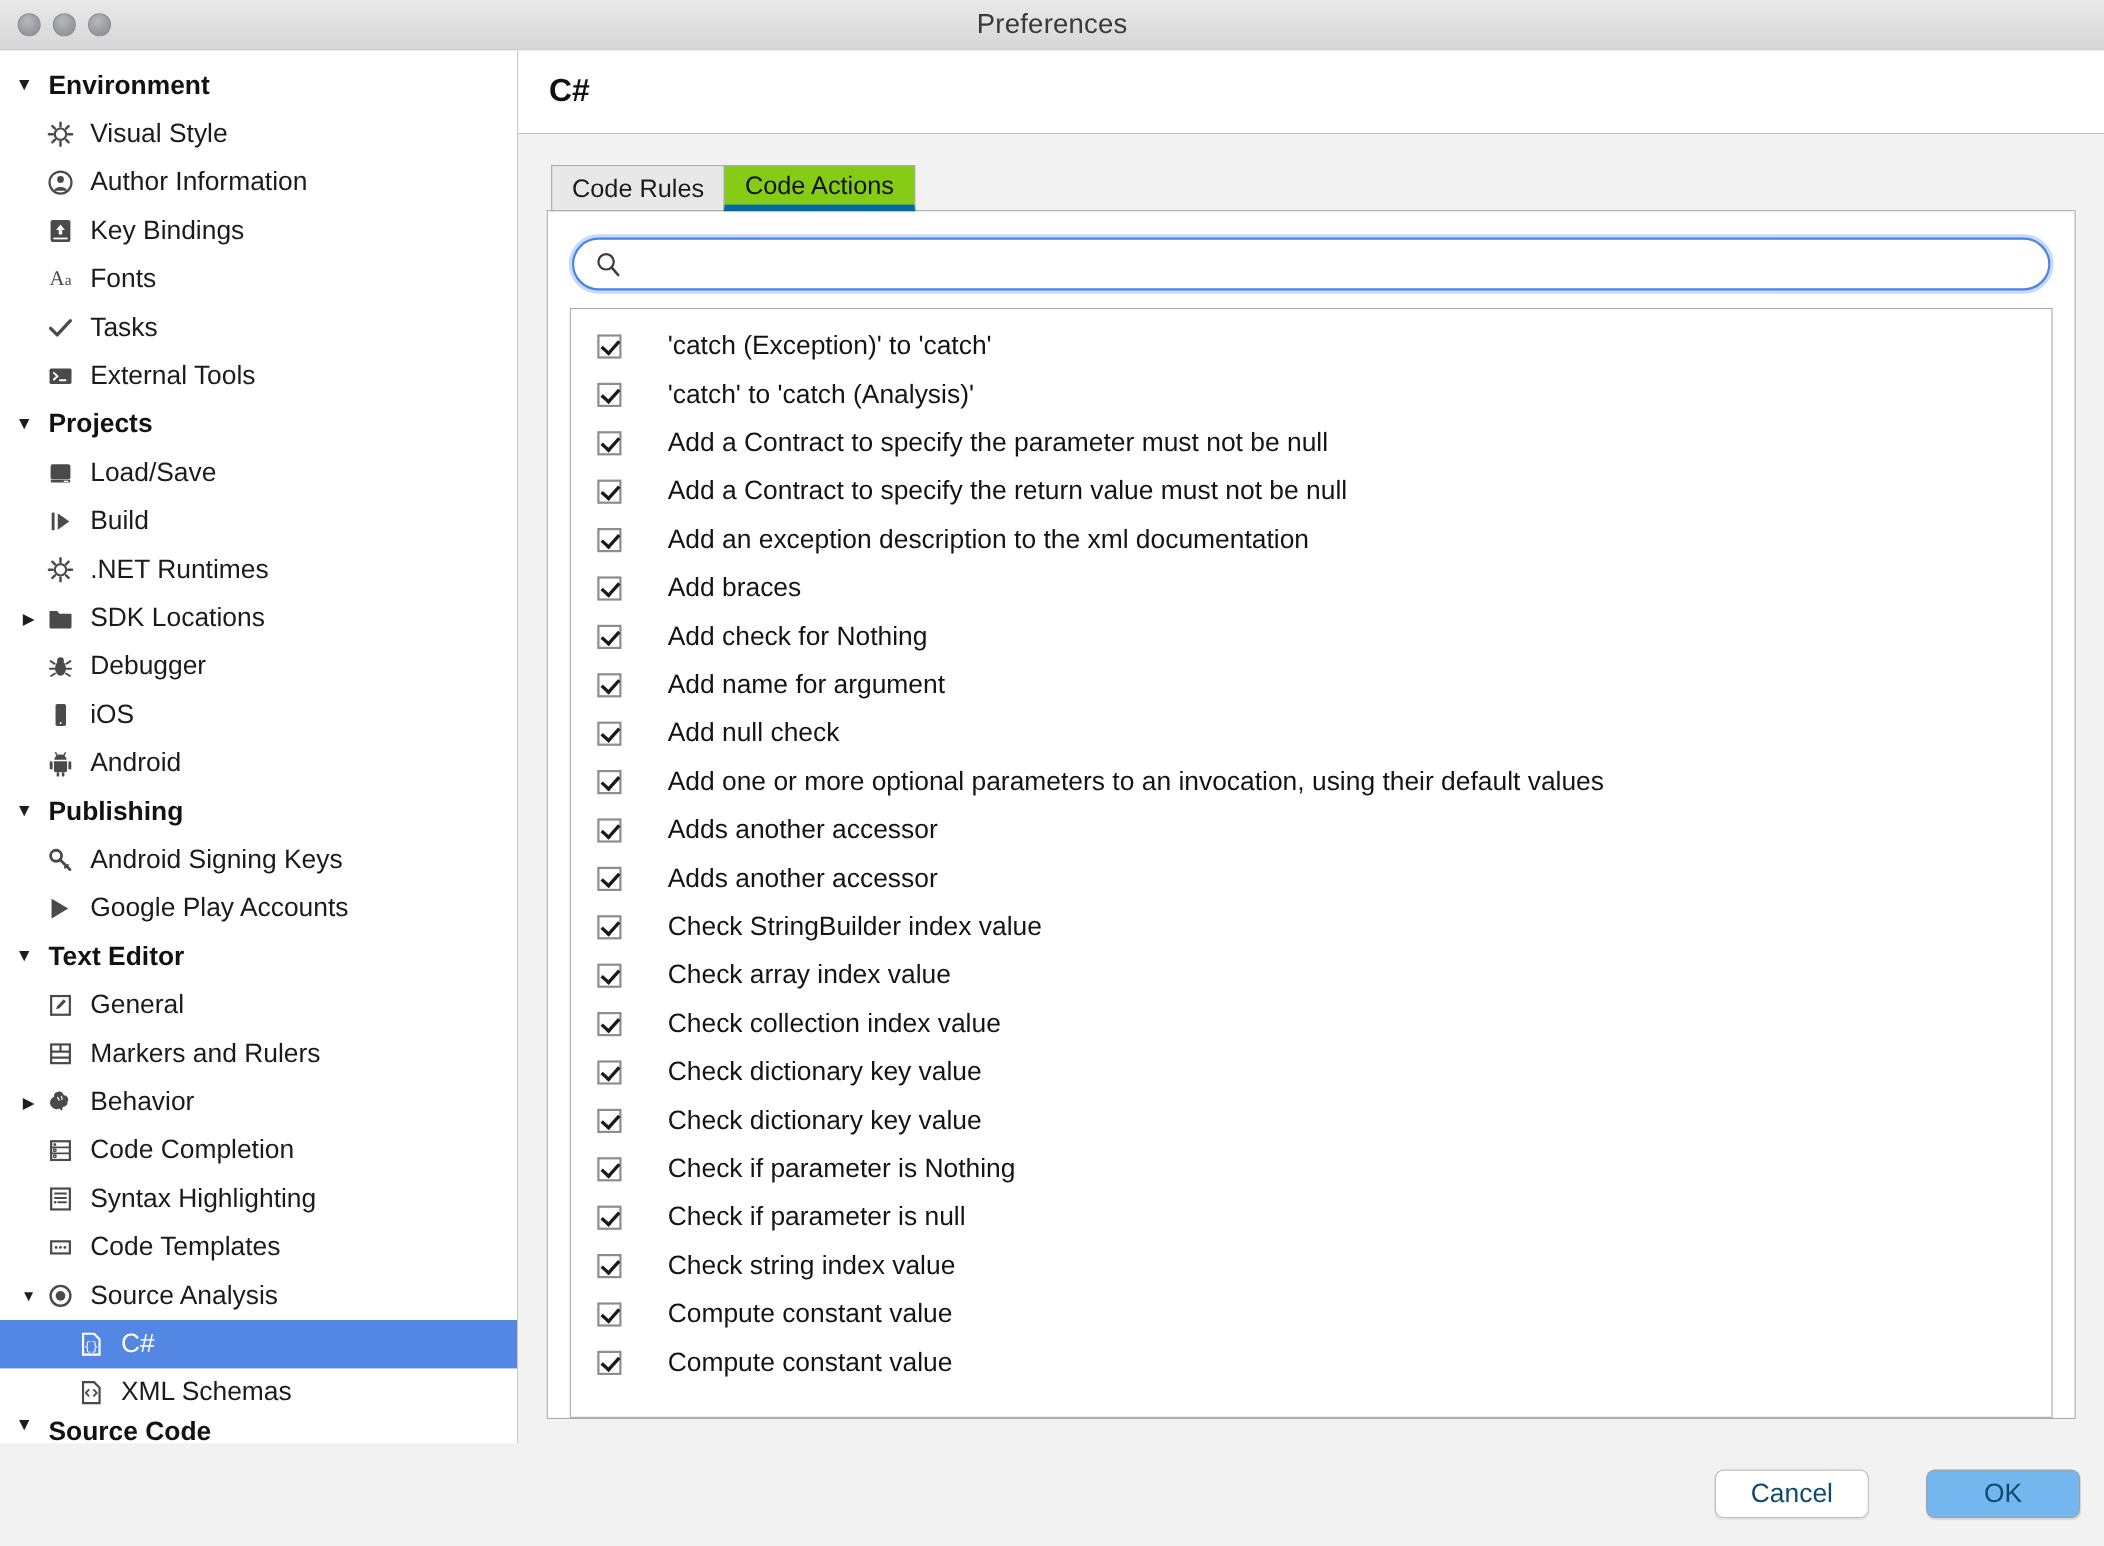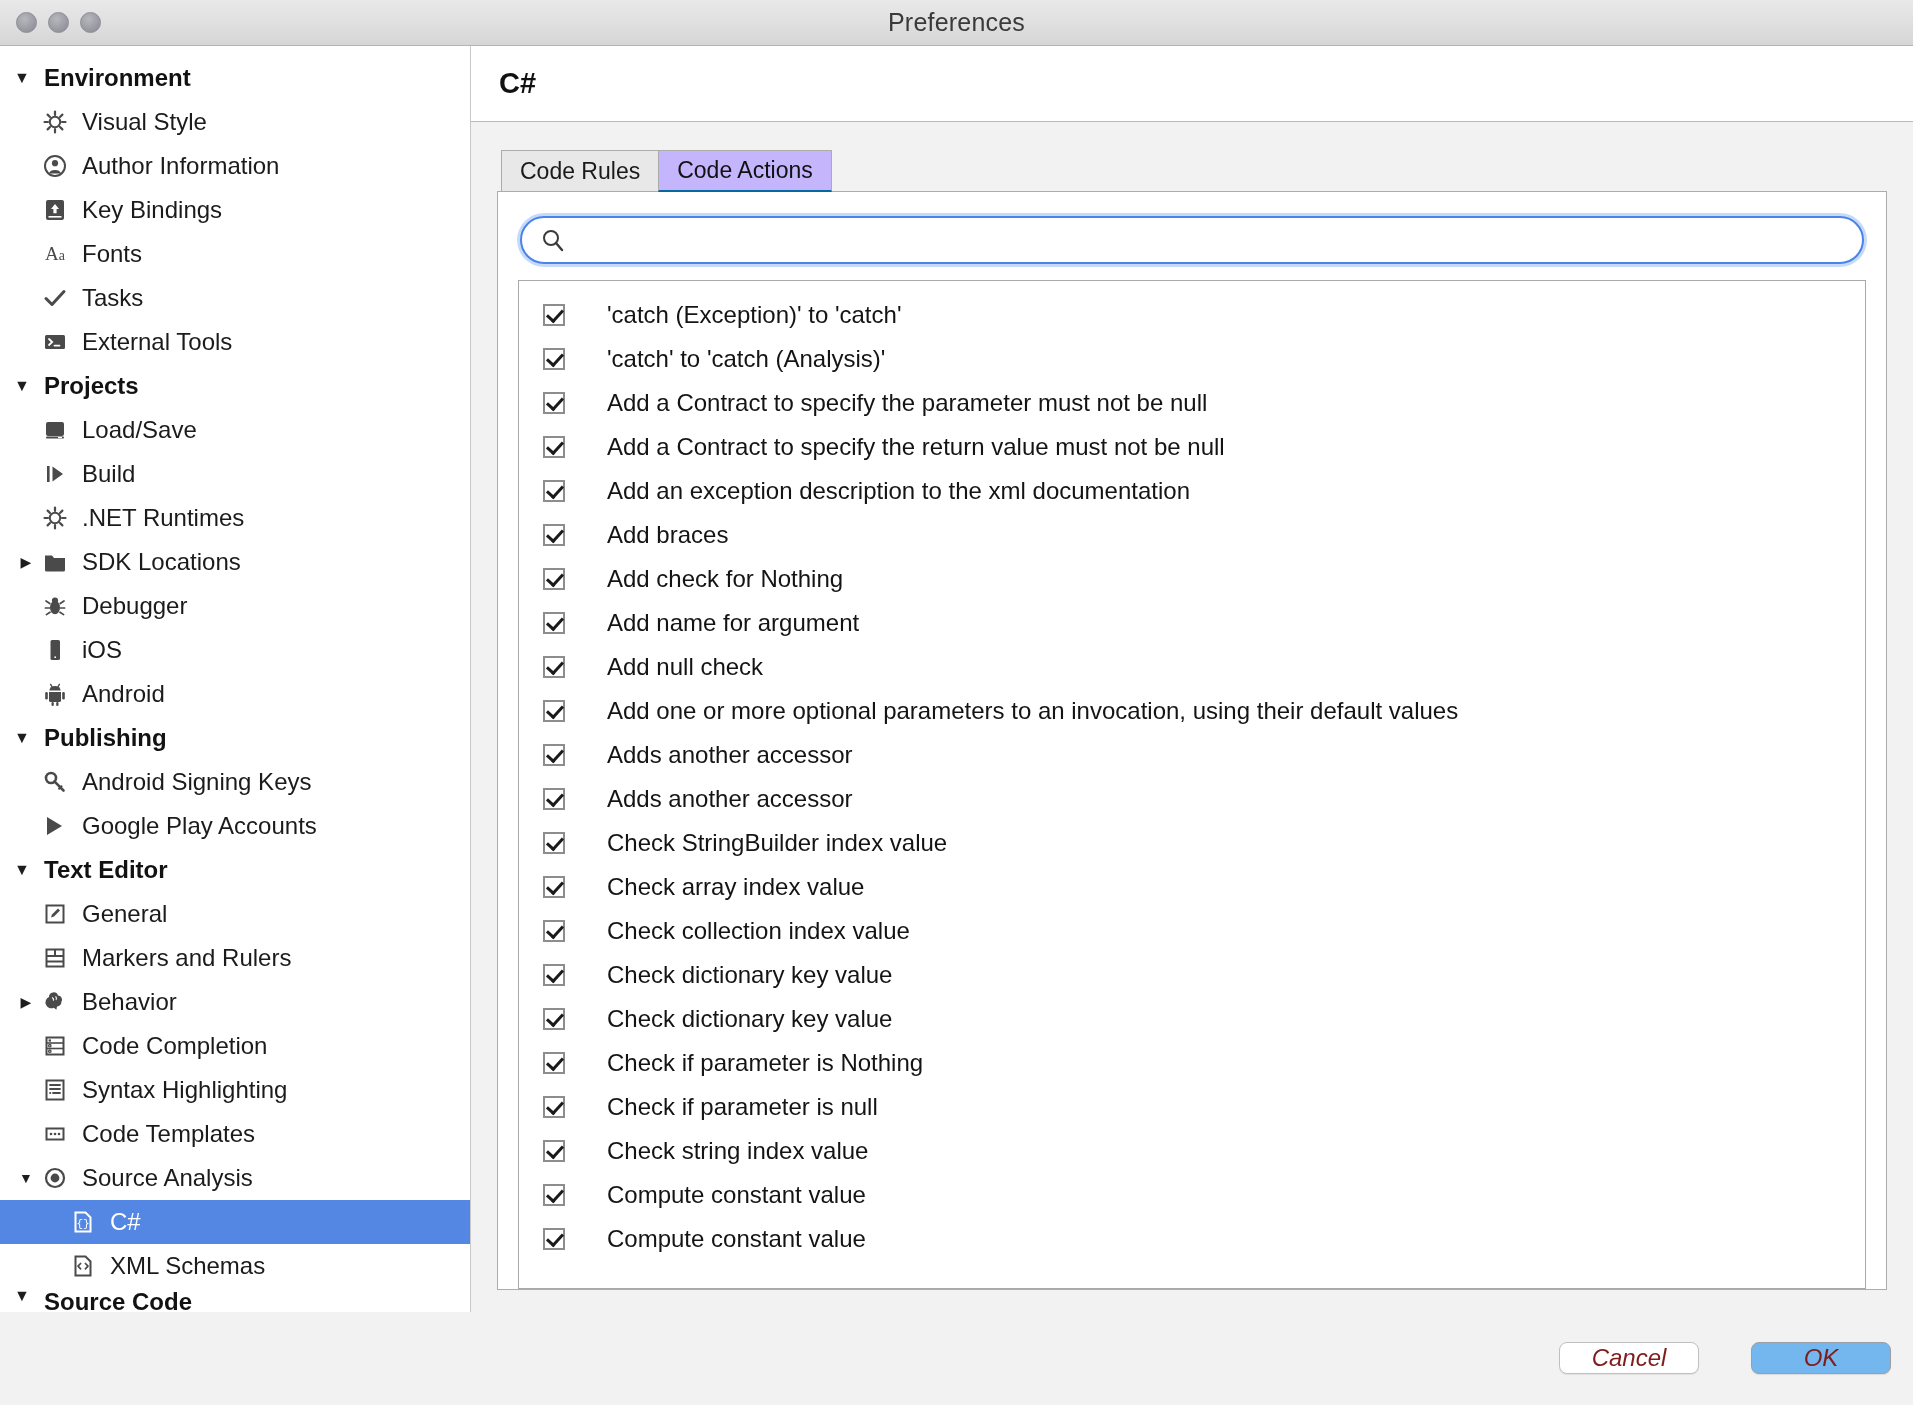--- a/index.html
+++ b/index.html
@@ -183,22 +183,22 @@
     display: flex;
     align-items: center;
     padding: 4px 18px;
     font-size: 23px;
     color: #1a1a1a;
     border: 1px solid #acacac;
     background: #e8e8e8;
     margin-right: -1px;
   }
   .tab.active {
-    background: #c4b5fd;
-    border-bottom: 2px solid #0369a1;
+    background: #84cc16;
+    border-bottom: 6px solid #0369a1;
     color: #111111;
   }
 
   .tab-body {
     flex: 1 1 auto;
     border: 1px solid #acacac;
     background: #ffffff;
     margin-top: -1px;
     padding: 20px 20px 0 20px;
     display: flex;
@@ -286,31 +286,30 @@
     border-top: 1px solid #b9b9b9;
     display: flex;
     align-items: center;
     justify-content: flex-end;
     padding-right: 22px;
     gap: 16px;
   }
   .btn {
     font-family: "Liberation Sans", sans-serif;
     font-size: 24px;
-    color: #7f1d1d;
+    color: #0c4a6e;
     border-radius: 8px;
-    height: 32px;
+    height: 44px;
     min-width: 140px;
     padding: 0 22px;
     box-sizing: border-box;
     display: flex;
     align-items: center;
     justify-content: center;
     cursor: default;
-    font-style: italic;
   }
   .btn-cancel {
     background: #ffffff;
     border: 1px solid #c0c0c0;
     box-shadow: 0 1px 1px rgba(0,0,0,0.07);
   }
   .btn-ok {
     background: #73b7ee;
     border: 1px solid #9aa0a5;
     box-shadow: 0 1px 1px rgba(0,0,0,0.10);

